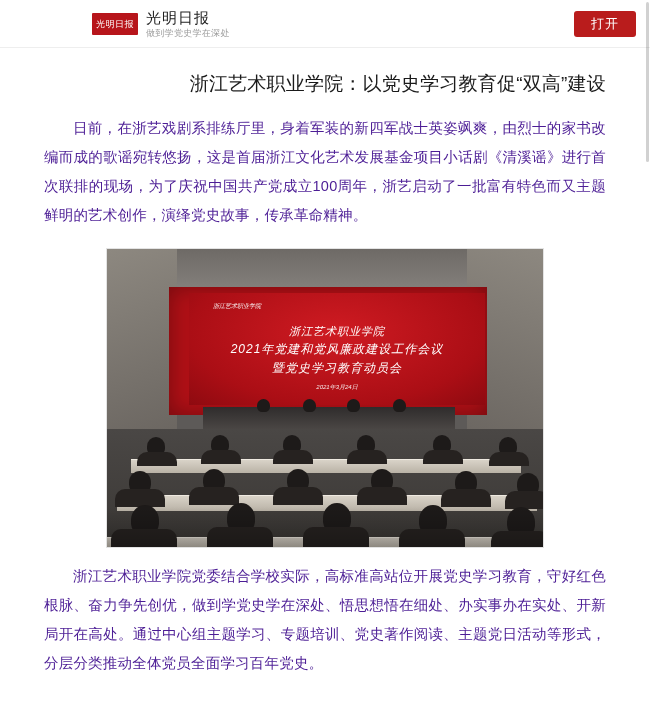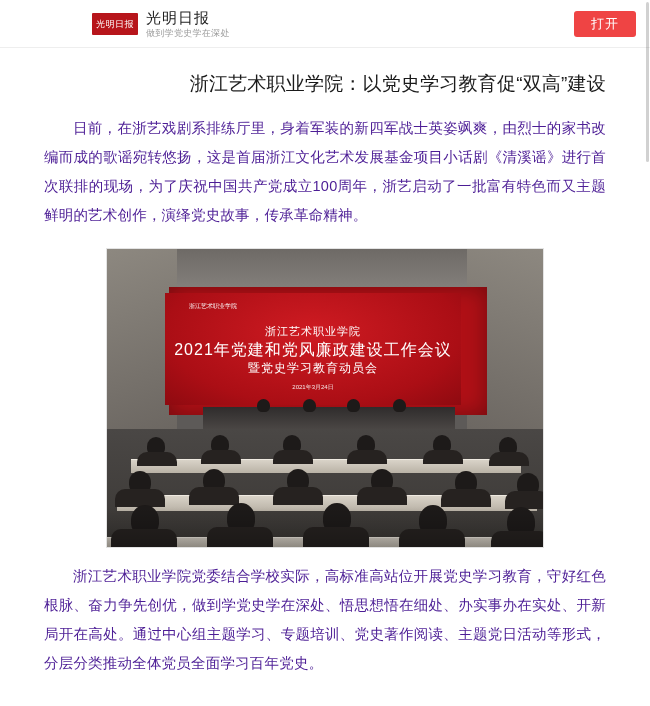--- a/index.html
+++ b/index.html
@@ -63,21 +63,21 @@
     font-size: 9px;
     color: #9a9a9a;
     line-height: 12px;
     margin-top: 1px;
     letter-spacing: 0.3px;
   }
   .open-btn {
     flex: 0 0 auto;
     width: 62px;
     height: 26px;
-    background: #ef4444;
+    background: #b91c1c;
     color: #ffffff;
     border: none;
     border-radius: 3px;
     font-size: 13px;
     font-family: Liberation Mono, monospace;
     cursor: pointer;
     letter-spacing: 1px;
   }
 
   
@@ -142,34 +142,35 @@
   .photo .wall-right {
     position: absolute; right: 0; top: 0; width: 76px; height: 195px;
     background: linear-gradient(200deg, #8d8880, #6a6560);
   }
   .photo .stage {
     position: absolute; left: 62px; top: 38px; width: 318px; height: 128px;
     background: #b01016;
     box-shadow: inset 0 0 22px rgba(0,0,0,0.35);
   }
   .photo .screen-banner {
-    position: absolute; left: 58px; top: 44px; width: 296px; height: 112px;
+    position: absolute; left: 82px; top: 44px; width: 296px; height: 112px;
     background: radial-gradient(ellipse at 50% 35%, #cf1b22 0%, #ab0e15 70%, #8e0a10 100%);
+    font-style: italic;
   }
   .photo .banner-logo {
     position: absolute; left: 12px; top: 8px; width: 72px; height: 20px;
     color: #ffffff; font-size: 6px; line-height: 10px; text-align: center;
     opacity: 0.95;
   }
   .photo .banner-lines {
     position: absolute; left: 0; right: 0; top: 30px;
     text-align: center; color: #ffffff;
   }
   .photo .bl1 { font-size: 11px; line-height: 17px; letter-spacing: 1px; }
-  .photo .bl2 { font-size: 16px; line-height: 19px; letter-spacing: 1px; }
+  .photo .bl2 { font-size: 12px; line-height: 19px; letter-spacing: 1px; }
   .photo .bl3 { font-size: 12px; line-height: 19px; letter-spacing: 1px; }
   .photo .bl4 { font-size: 6px; line-height: 14px; opacity: 0.9; margin-top: 2px; }
 
   .photo .podium {
     position: absolute; left: 96px; top: 158px; width: 252px; height: 22px;
     background: linear-gradient(#2f2c2c, #4a4644);
   }
   .photo .floor {
     position: absolute; left: 0; right: 0; top: 180px; bottom: 0;
     background: linear-gradient(#4a4745, #3b3835);

